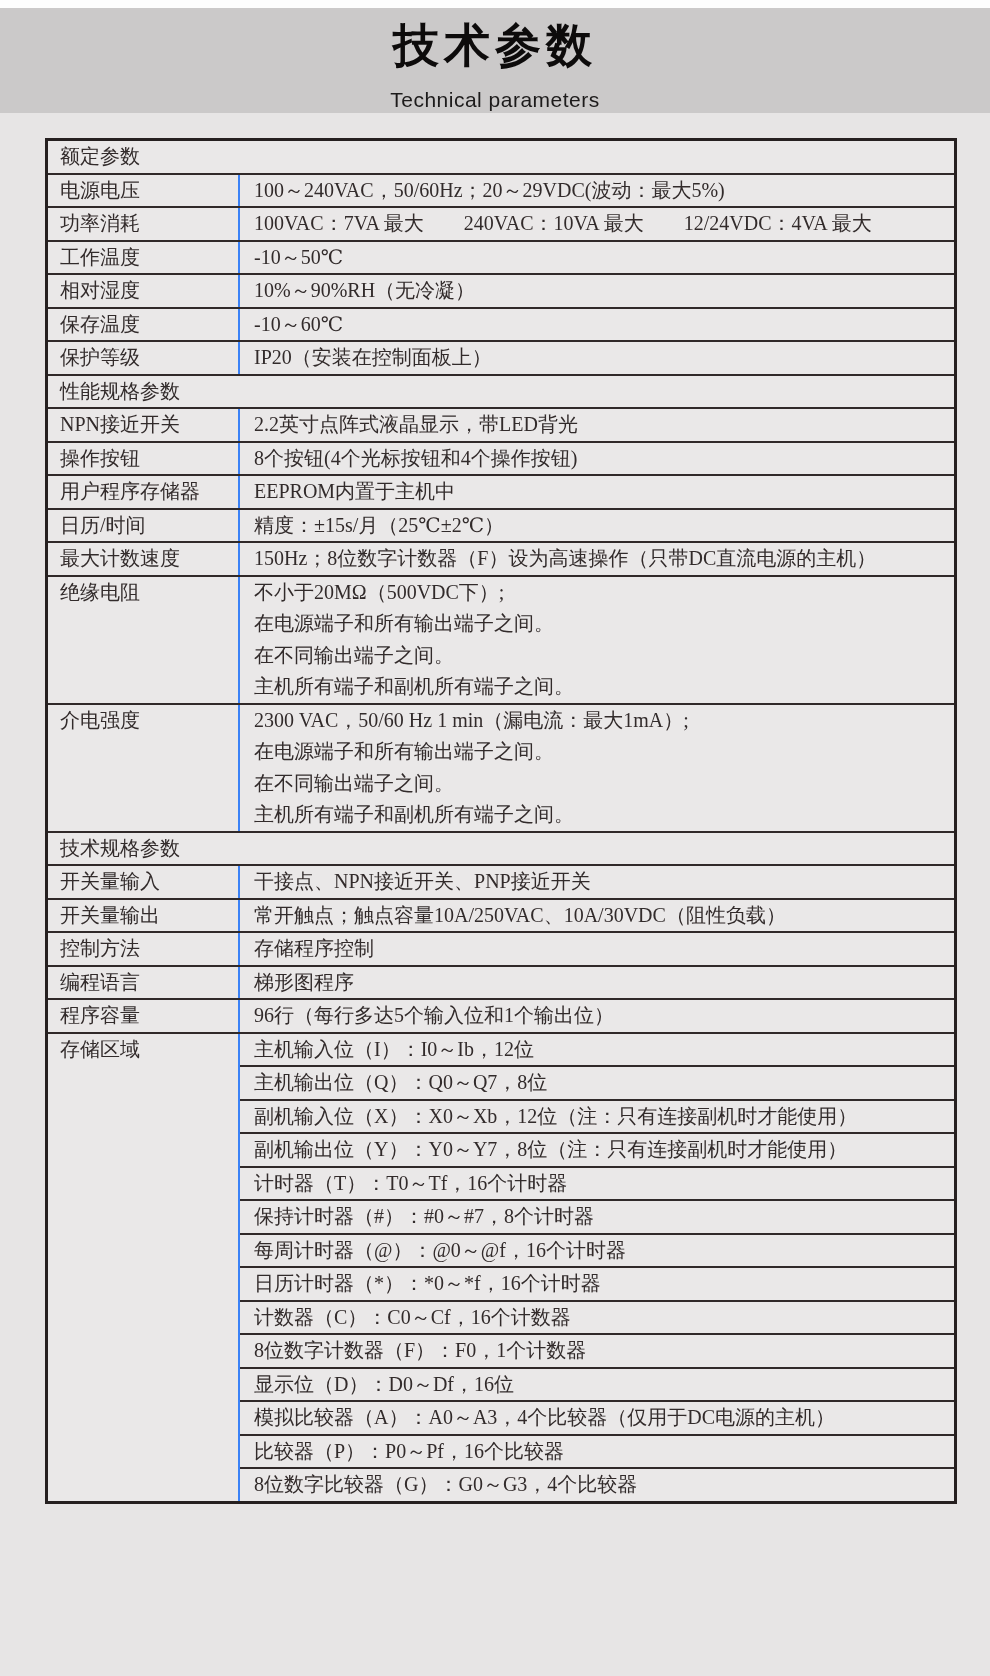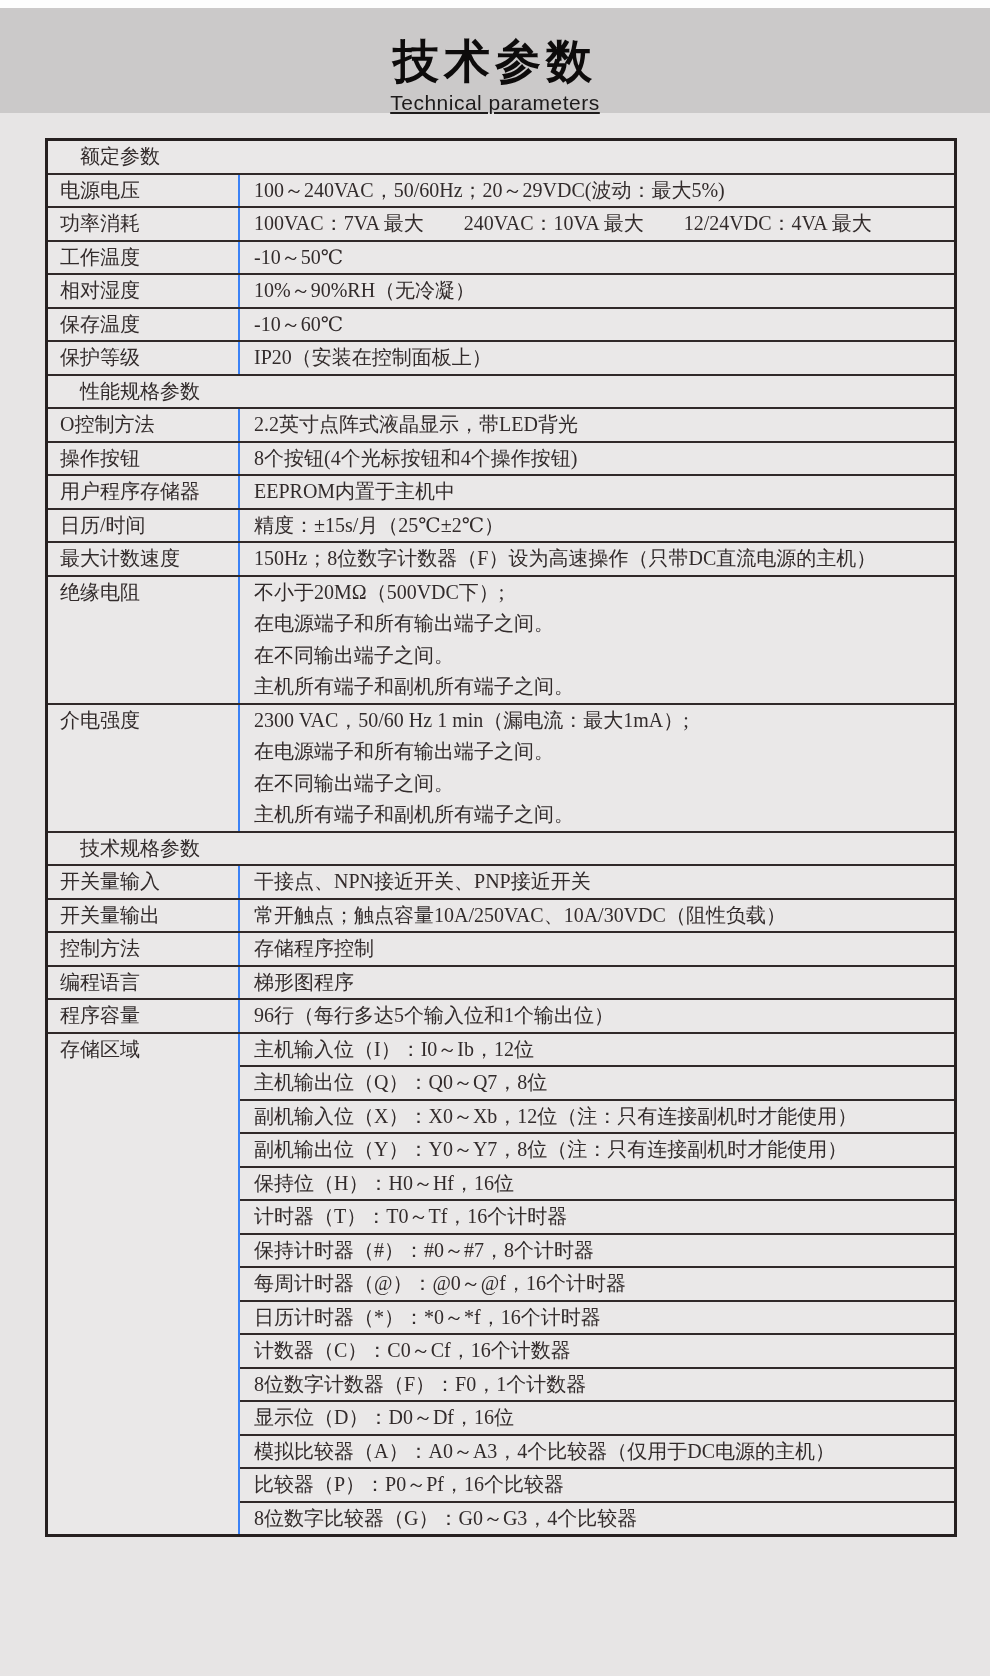--- a/index.html
+++ b/index.html
@@ -8,40 +8,40 @@
     background:#e7e5e5;
     font-family:"Liberation Serif","DejaVu Serif",serif;
     color:#322b2b;
     overflow:hidden;
   }
   .top-strip { height:8px; background:#fdfdfd; }
   .header-band {
     height:105px; background:#cbc9c9; text-align:center;
   }
   .page-title {
-    margin:0; padding-top:28px;
+    margin:0; padding-top:12px;
     font-family:"Liberation Sans","DejaVu Sans",sans-serif;
     font-weight:900; font-size:46px; letter-spacing:5px;
     color:#0d0b0b; line-height:1.1;
   }
   .page-subtitle {
     font-family:"Liberation Sans","DejaVu Sans",sans-serif;
-    font-size:21px; color:#1d1b1b; margin-top:4px; letter-spacing:0.5px;text-decoration:underline;
+    font-size:21px; color:#1d1b1b; margin-top:17px; letter-spacing:0.5px;
   }
   .content { padding:25px 33px 0 45px; }
   .spec-table {
     width:912px; box-sizing:border-box;
     border:3px solid #262020;
     background:#eae8e8;
     font-size:20px;
   }
   .row { display:flex; border-top:2px solid #302929; }
   .row:first-child { border-top:none; }
   .section-row { padding-left:12px; }
-  .section-text { line-height:31.5px; white-space:pre-wrap;margin-left:20px; }
+  .section-text { line-height:31.5px; white-space:pre-wrap; }
   .param-row .label {
     width:178px; flex:0 0 178px; padding-left:12px;
     border-right:2px solid #3b82f6;
     line-height:31.5px; white-space:pre-wrap;
   }
   .param-row .value { flex:1 1 auto; min-width:0;border-radius:10px; }
   .value .line { line-height:31.5px; padding-left:14px; white-space:pre-wrap; }
   .value .subrow {
     line-height:31.5px; padding-left:14px; white-space:pre-wrap;
     border-top:2px solid #302929;
@@ -95,21 +95,21 @@
         <div class="row param-row">
           <div class="cell label">保护等级</div>
           <div class="cell value">
             <div class="line">IP20（安装在控制面板上）</div>
           </div>
         </div>
         <div class="row section-row">
           <div class="section-text">性能规格参数</div>
         </div>
         <div class="row param-row">
-          <div class="cell label">O控制方法</div>
+          <div class="cell label">NPN接近开关</div>
           <div class="cell value">
             <div class="line">2.2英寸点阵式液晶显示，带LED背光</div>
           </div>
         </div>
         <div class="row param-row">
           <div class="cell label">操作按钮</div>
           <div class="cell value">
             <div class="line">8个按钮(4个光标按钮和4个操作按钮)</div>
           </div>
         </div>
@@ -182,21 +182,20 @@
             <div class="line">96行（每行多达5个输入位和1个输出位）</div>
           </div>
         </div>
         <div class="row param-row">
           <div class="cell label">存储区域</div>
           <div class="cell value">
             <div class="subrow">主机输入位（I）：I0～Ib，12位</div>
             <div class="subrow">主机输出位（Q）：Q0～Q7，8位</div>
             <div class="subrow">副机输入位（X）：X0～Xb，12位（注：只有连接副机时才能使用）</div>
             <div class="subrow">副机输出位（Y）：Y0～Y7，8位（注：只有连接副机时才能使用）</div>
-            <div class="subrow">保持位（H）：H0～Hf，16位</div>
             <div class="subrow">计时器（T）：T0～Tf，16个计时器</div>
             <div class="subrow">保持计时器（#）：#0～#7，8个计时器</div>
             <div class="subrow">每周计时器（@）：@0～@f，16个计时器</div>
             <div class="subrow">日历计时器（*）：*0～*f，16个计时器</div>
             <div class="subrow">计数器（C）：C0～Cf，16个计数器</div>
             <div class="subrow">8位数字计数器（F）：F0，1个计数器</div>
             <div class="subrow">显示位（D）：D0～Df，16位</div>
             <div class="subrow">模拟比较器（A）：A0～A3，4个比较器（仅用于DC电源的主机）</div>
             <div class="subrow">比较器（P）：P0～Pf，16个比较器</div>
             <div class="subrow">8位数字比较器（G）：G0～G3，4个比较器</div>

